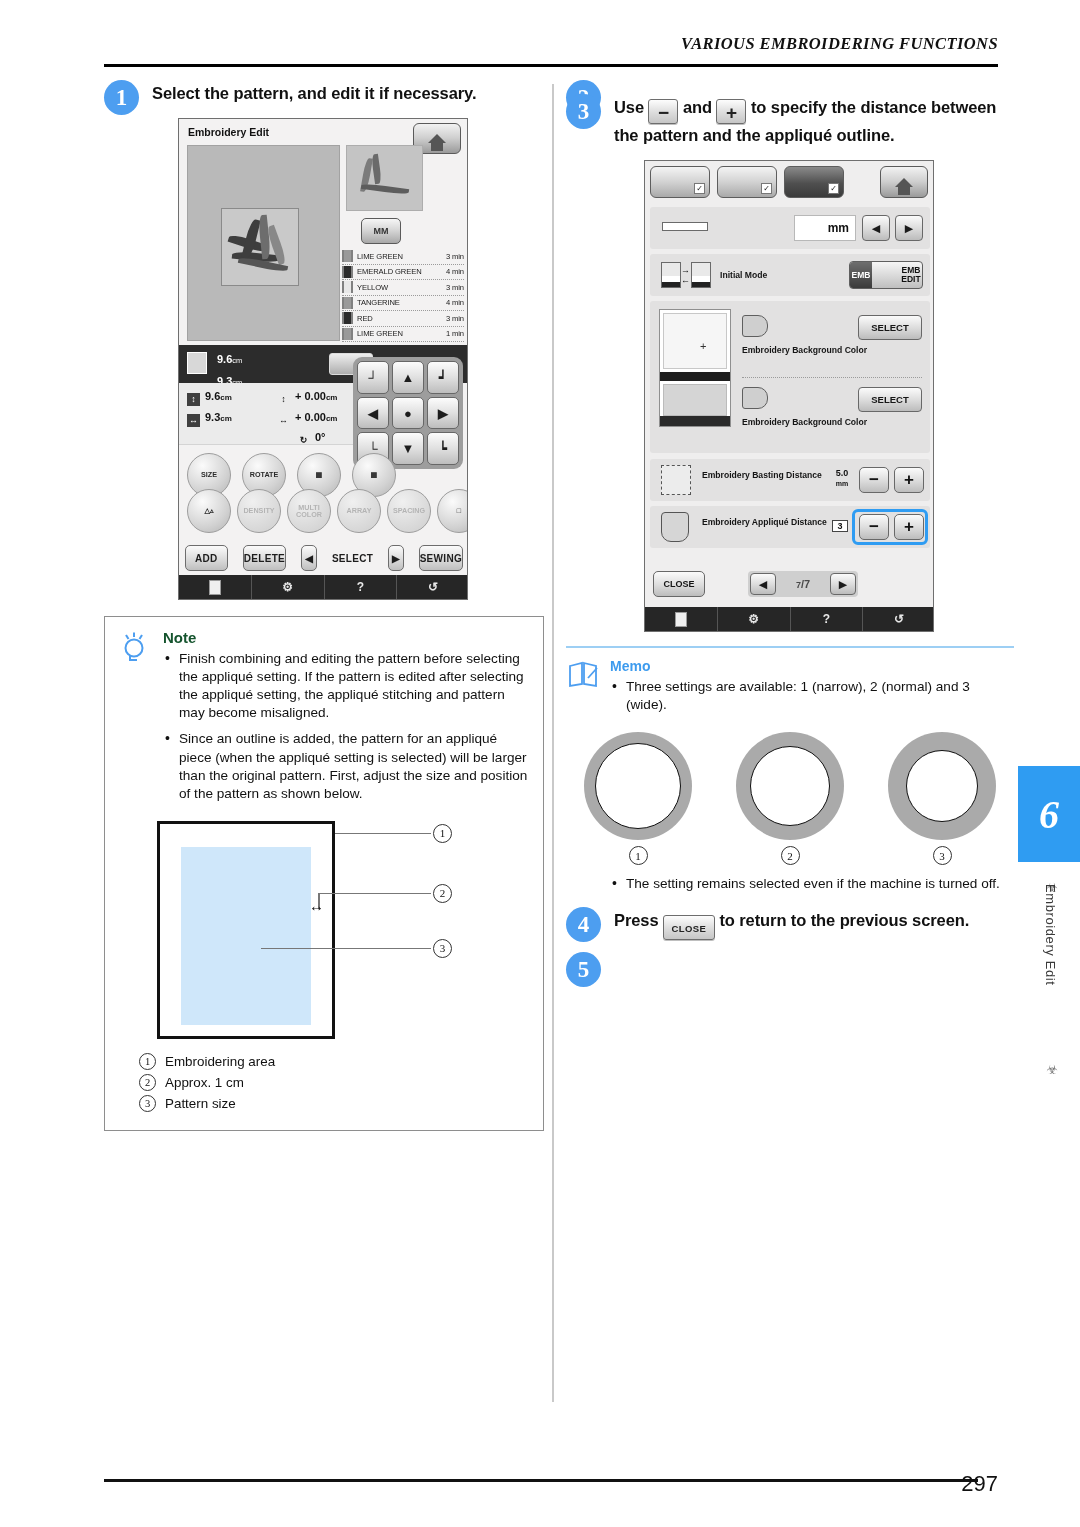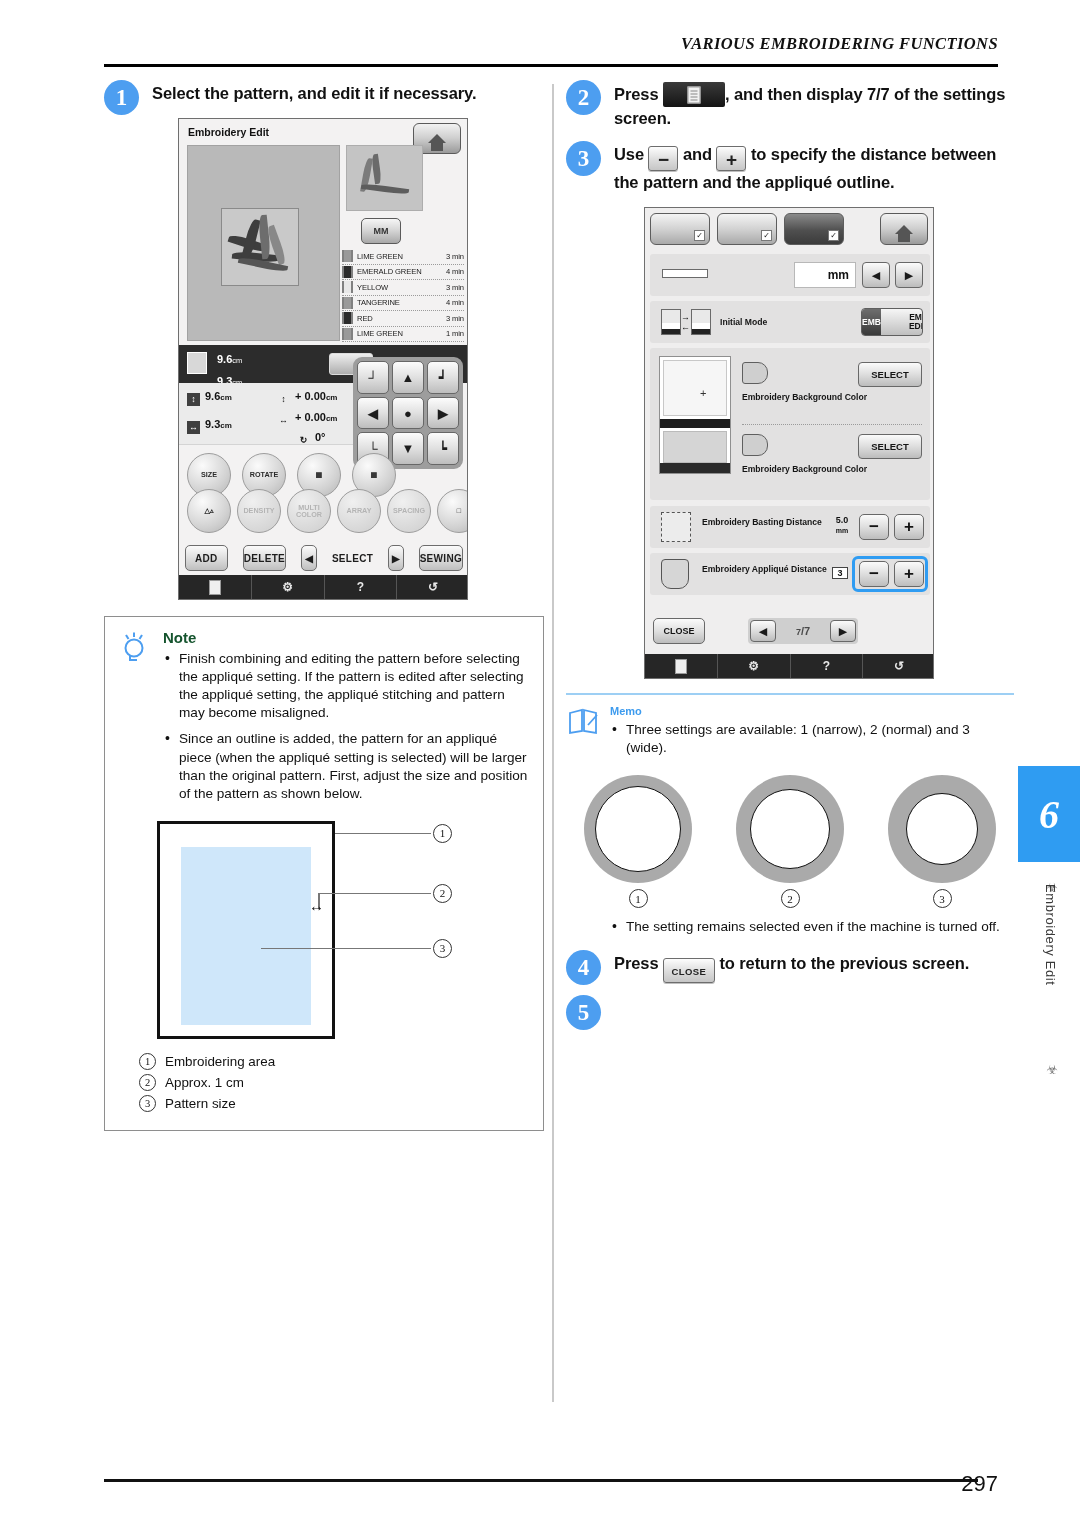--- a/index.html
+++ b/index.html
@@ -216,21 +216,21 @@
     position:absolute;right:74px;top:8px;width:62px;height:26px;background:#fff;border:1px solid #b8b8b8;
     display:flex;align-items:center;justify-content:flex-end;padding-right:6px;
     font-size:12px;font-weight:bold;color:#111;
   }
   .arrbtn{
     position:absolute;width:28px;height:26px;border:1px solid #686868;border-radius:4px;
     background:linear-gradient(#fbfbfb,#dddddd 50%,#bcbcbc);
     display:flex;align-items:center;justify-content:center;font-size:11px;color:#1b1b1b;
   }
   .modebtn{
-    position:absolute;right:7px;top:7px;width:62px;height:28px;border:1px solid #5f5f5f;border-radius:4px;
+    position:absolute;right:7px;top:7px;width:74px;height:28px;border:1px solid #5f5f5f;border-radius:4px;
     background:linear-gradient(#f6f6f6,#d8d8d8 55%,#bfbfbf);display:flex;overflow:hidden;gap:28px;
   }
   .modebtn .m1{flex:1;background:linear-gradient(#6e6e6e,#3a3a3a);color:#fff;font-size:8.5px;font-weight:bold;
     display:flex;align-items:center;justify-content:center;}
   .modebtn .m2{flex:1;color:#111;font-size:8.5px;font-weight:bold;text-align:center;line-height:1.05;
     display:flex;align-items:center;justify-content:center;}
   .selbtn{
     position:absolute;right:8px;width:64px;height:25px;border:1px solid #686868;border-radius:4px;
     background:linear-gradient(#fbfbfb,#dcdcdc 52%,#bcbcbc);
     display:flex;align-items:center;justify-content:center;font-size:9.5px;font-weight:bold;color:#161616;
@@ -261,21 +261,21 @@
   
   .note-box{
     border:1px solid #8e8e8e; background:#fff; margin-top:16px; padding:12px 14px 14px 14px;
     position:relative;
   }
   .note-head{ color:#14532d; font-weight:bold; font-size:15px; margin-left:44px; }
   .bulb{
     position:absolute;left:14px;top:14px;width:30px;height:32px;
   }
   .memo-sep{ border-top:2px solid #9dcff4; margin-top:14px; }
-  .memo-head{ color:#3d9bee; font-weight:bold; font-size:11px; margin-left:44px; padding-top:10px;}
+  .memo-head{ color:#3d9bee; font-weight:bold; font-size:14px; margin-left:44px; padding-top:10px;}
   .memo-wrap{ position:relative; }
   .book{ position:absolute; left:2px; top:12px; width:32px; height:28px; }
 
   .bullets{ margin:4px 0 0 44px; }
   .bullets li{
     list-style:none; position:relative; padding-left:16px; margin-bottom:8px;
     font-size:13.6px; line-height:1.33; color:#111;
   }
   .bullets li::before{ content:"•"; position:absolute; left:2px; top:-1px; font-size:14px; }
 
@@ -411,21 +411,21 @@
         <span>9.6</span><span class="u">cm</span><br>
         <span>9.3</span><span class="u">cm</span>
       </div>
       <div class="hoop"></div>
     </div>
 
     <div class="valuebox">
       <div class="vb-row" style="left:8px;top:7px;">
         <span class="vb-ic">↕</span><span>9.6</span><span class="vb-u">cm</span>
       </div>
-      <div class="vb-row" style="left:8px;top:28px;margin-top:7px;">
+      <div class="vb-row" style="left:8px;top:28px;">
         <span class="vb-ic">↔</span><span>9.3</span><span class="vb-u">cm</span>
       </div>
       <div class="vb-row" style="left:98px;top:7px;">
         <span class="vb-ic" style="background:none;color:#111;">↕</span><span>+ 0.00</span><span class="vb-u">cm</span>
       </div>
       <div class="vb-row" style="left:98px;top:28px;">
         <span class="vb-ic" style="background:none;color:#111;">↔</span><span>+ 0.00</span><span class="vb-u">cm</span>
       </div>
       <div class="vb-row" style="left:118px;top:48px;">
         <span class="vb-ic" style="background:none;color:#111;">↻</span><span>0°</span>
@@ -529,24 +529,20 @@
         <span>Pattern size</span>
       </div>
     </div>
   </div>
 </div>
 
 <div class="col-right">
 
   <div class="step">
     <div class="step-num">2</div>
-    <div class="step-text">
-      <span>Press</span>
-      <span class="key-dark"><span class="doc-lines"></span></span><span>, and then display 7/7 of the settings screen.</span>
-    </div>
   </div>
 
   <div class="step">
     <div class="step-num">3</div>
     <div class="step-text">
       <span>Use</span>
       <span class="key key-minus">−</span>
       <span>and</span>
       <span class="key key-plus">+</span>
       <span>to specify the distance between the pattern and the appliqué outline.</span>

